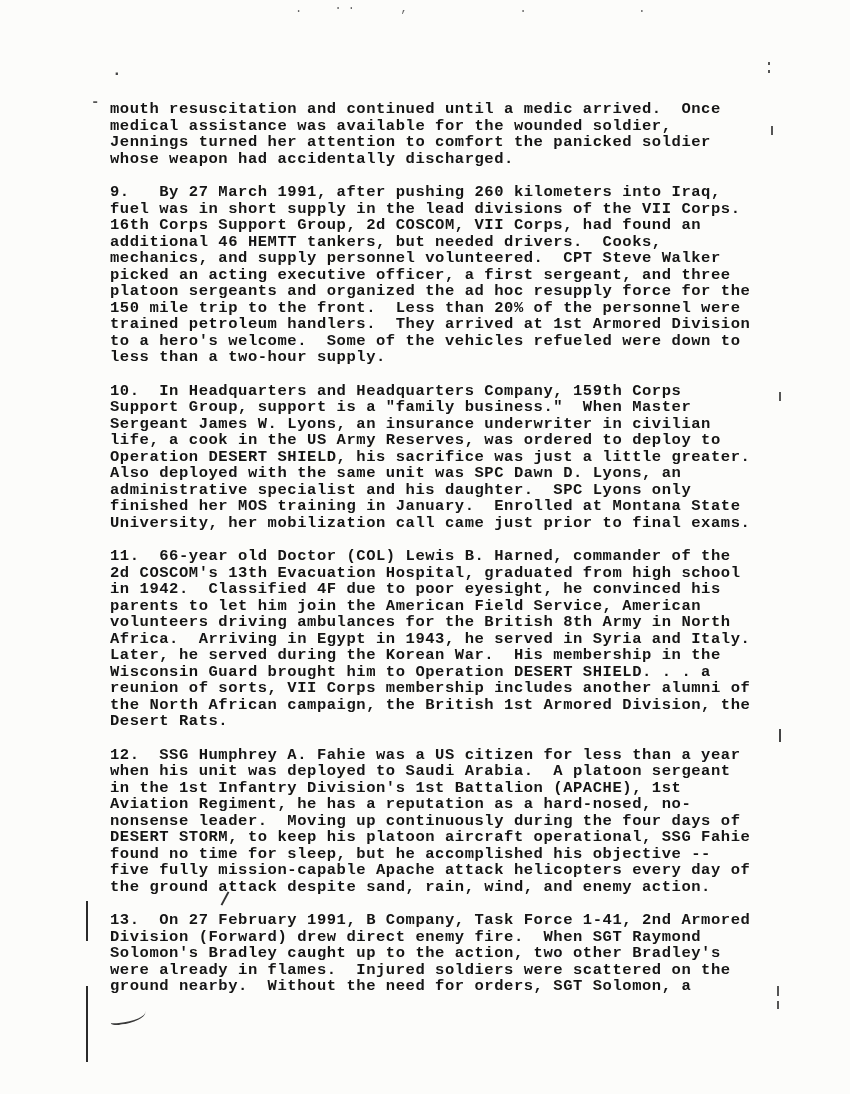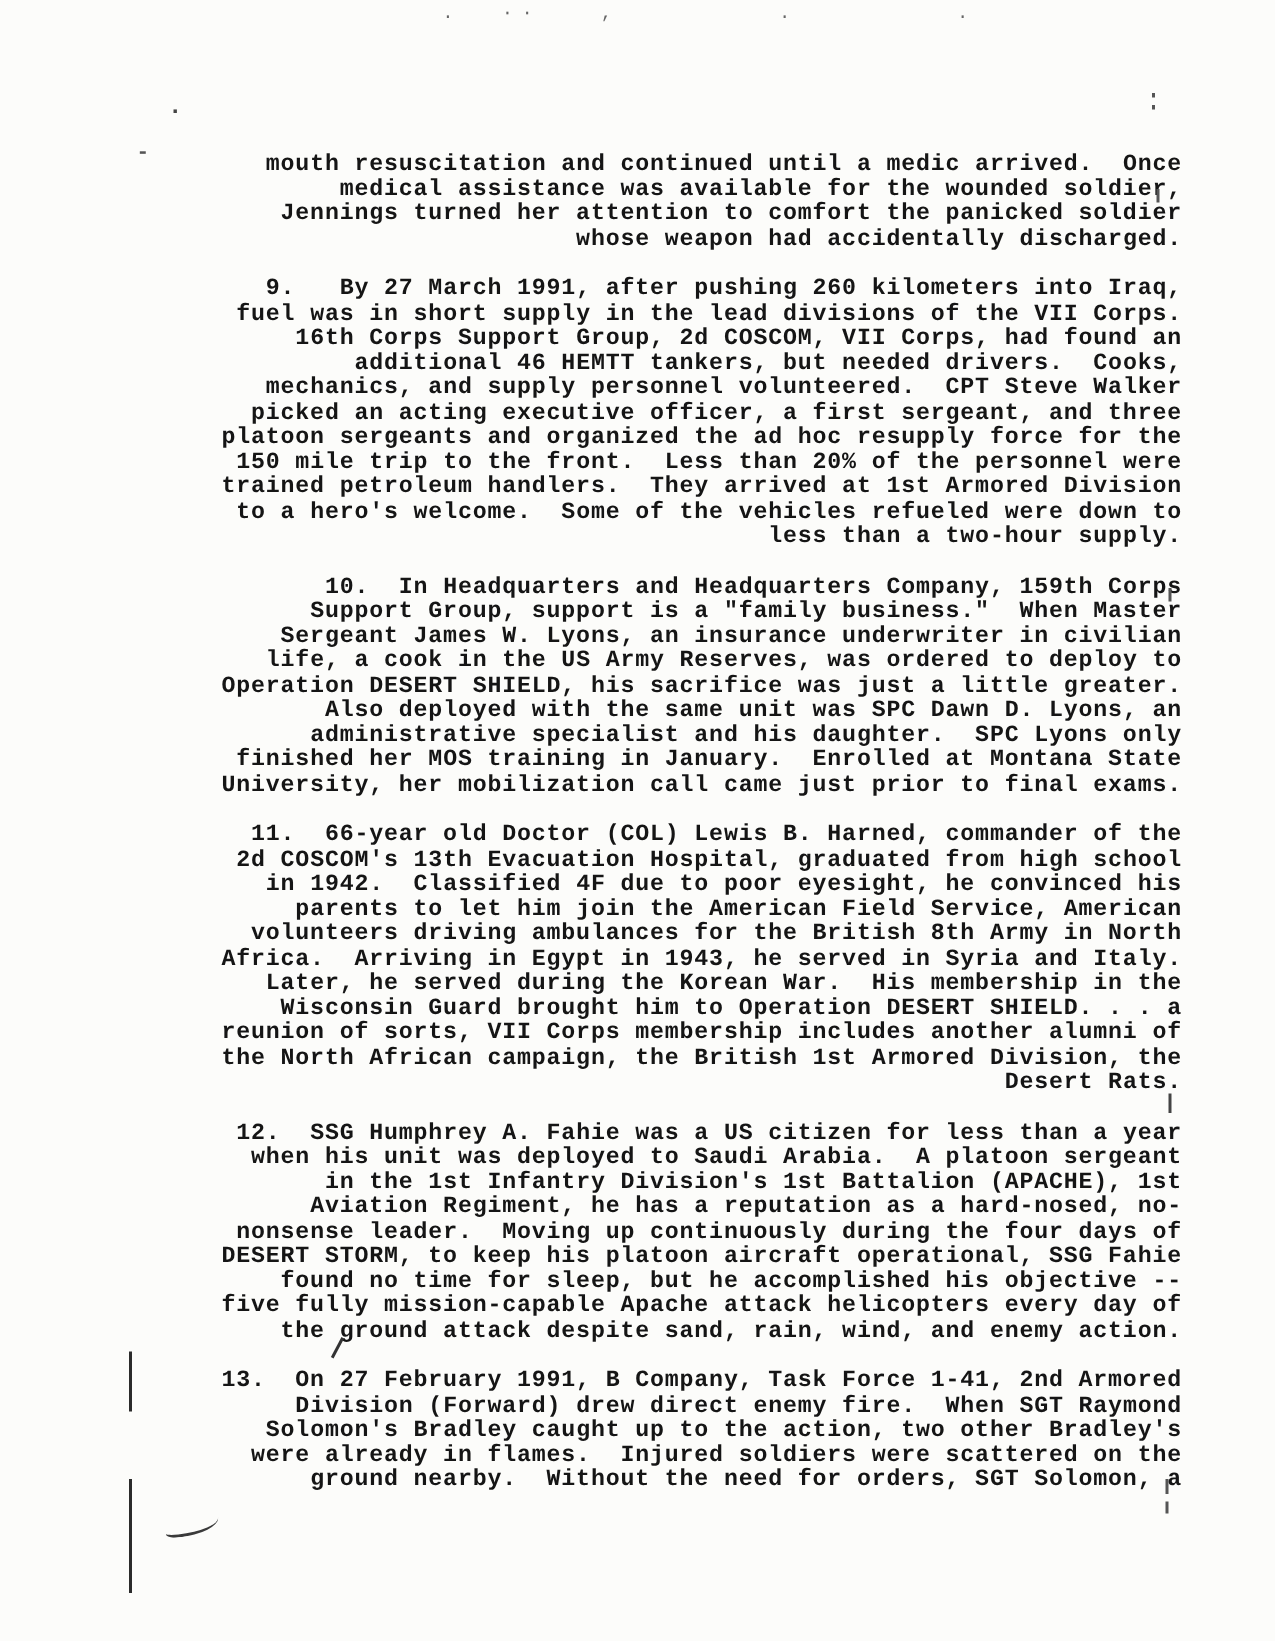--- a/index.html
+++ b/index.html
@@ -8,21 +8,21 @@
     position:relative;
     width:850px;height:1094px;
     margin:0 auto;
     background:#fcfcfa;
     overflow:hidden;
     font-family:"Liberation Mono","DejaVu Sans Mono",monospace;
     color:#151515;
   }
   .text-block{
     position:absolute;
-    left:110px;top:101px;width:678px;text-align:right;
+    left:110px;top:101px;width:678px;
   }
   .para{
     margin:0 0 17px 0;
     white-space:pre-wrap;
     font-size:15.5px;
     line-height:16.5px;
     font-weight:700;
     letter-spacing:0.55px;
   }
   

